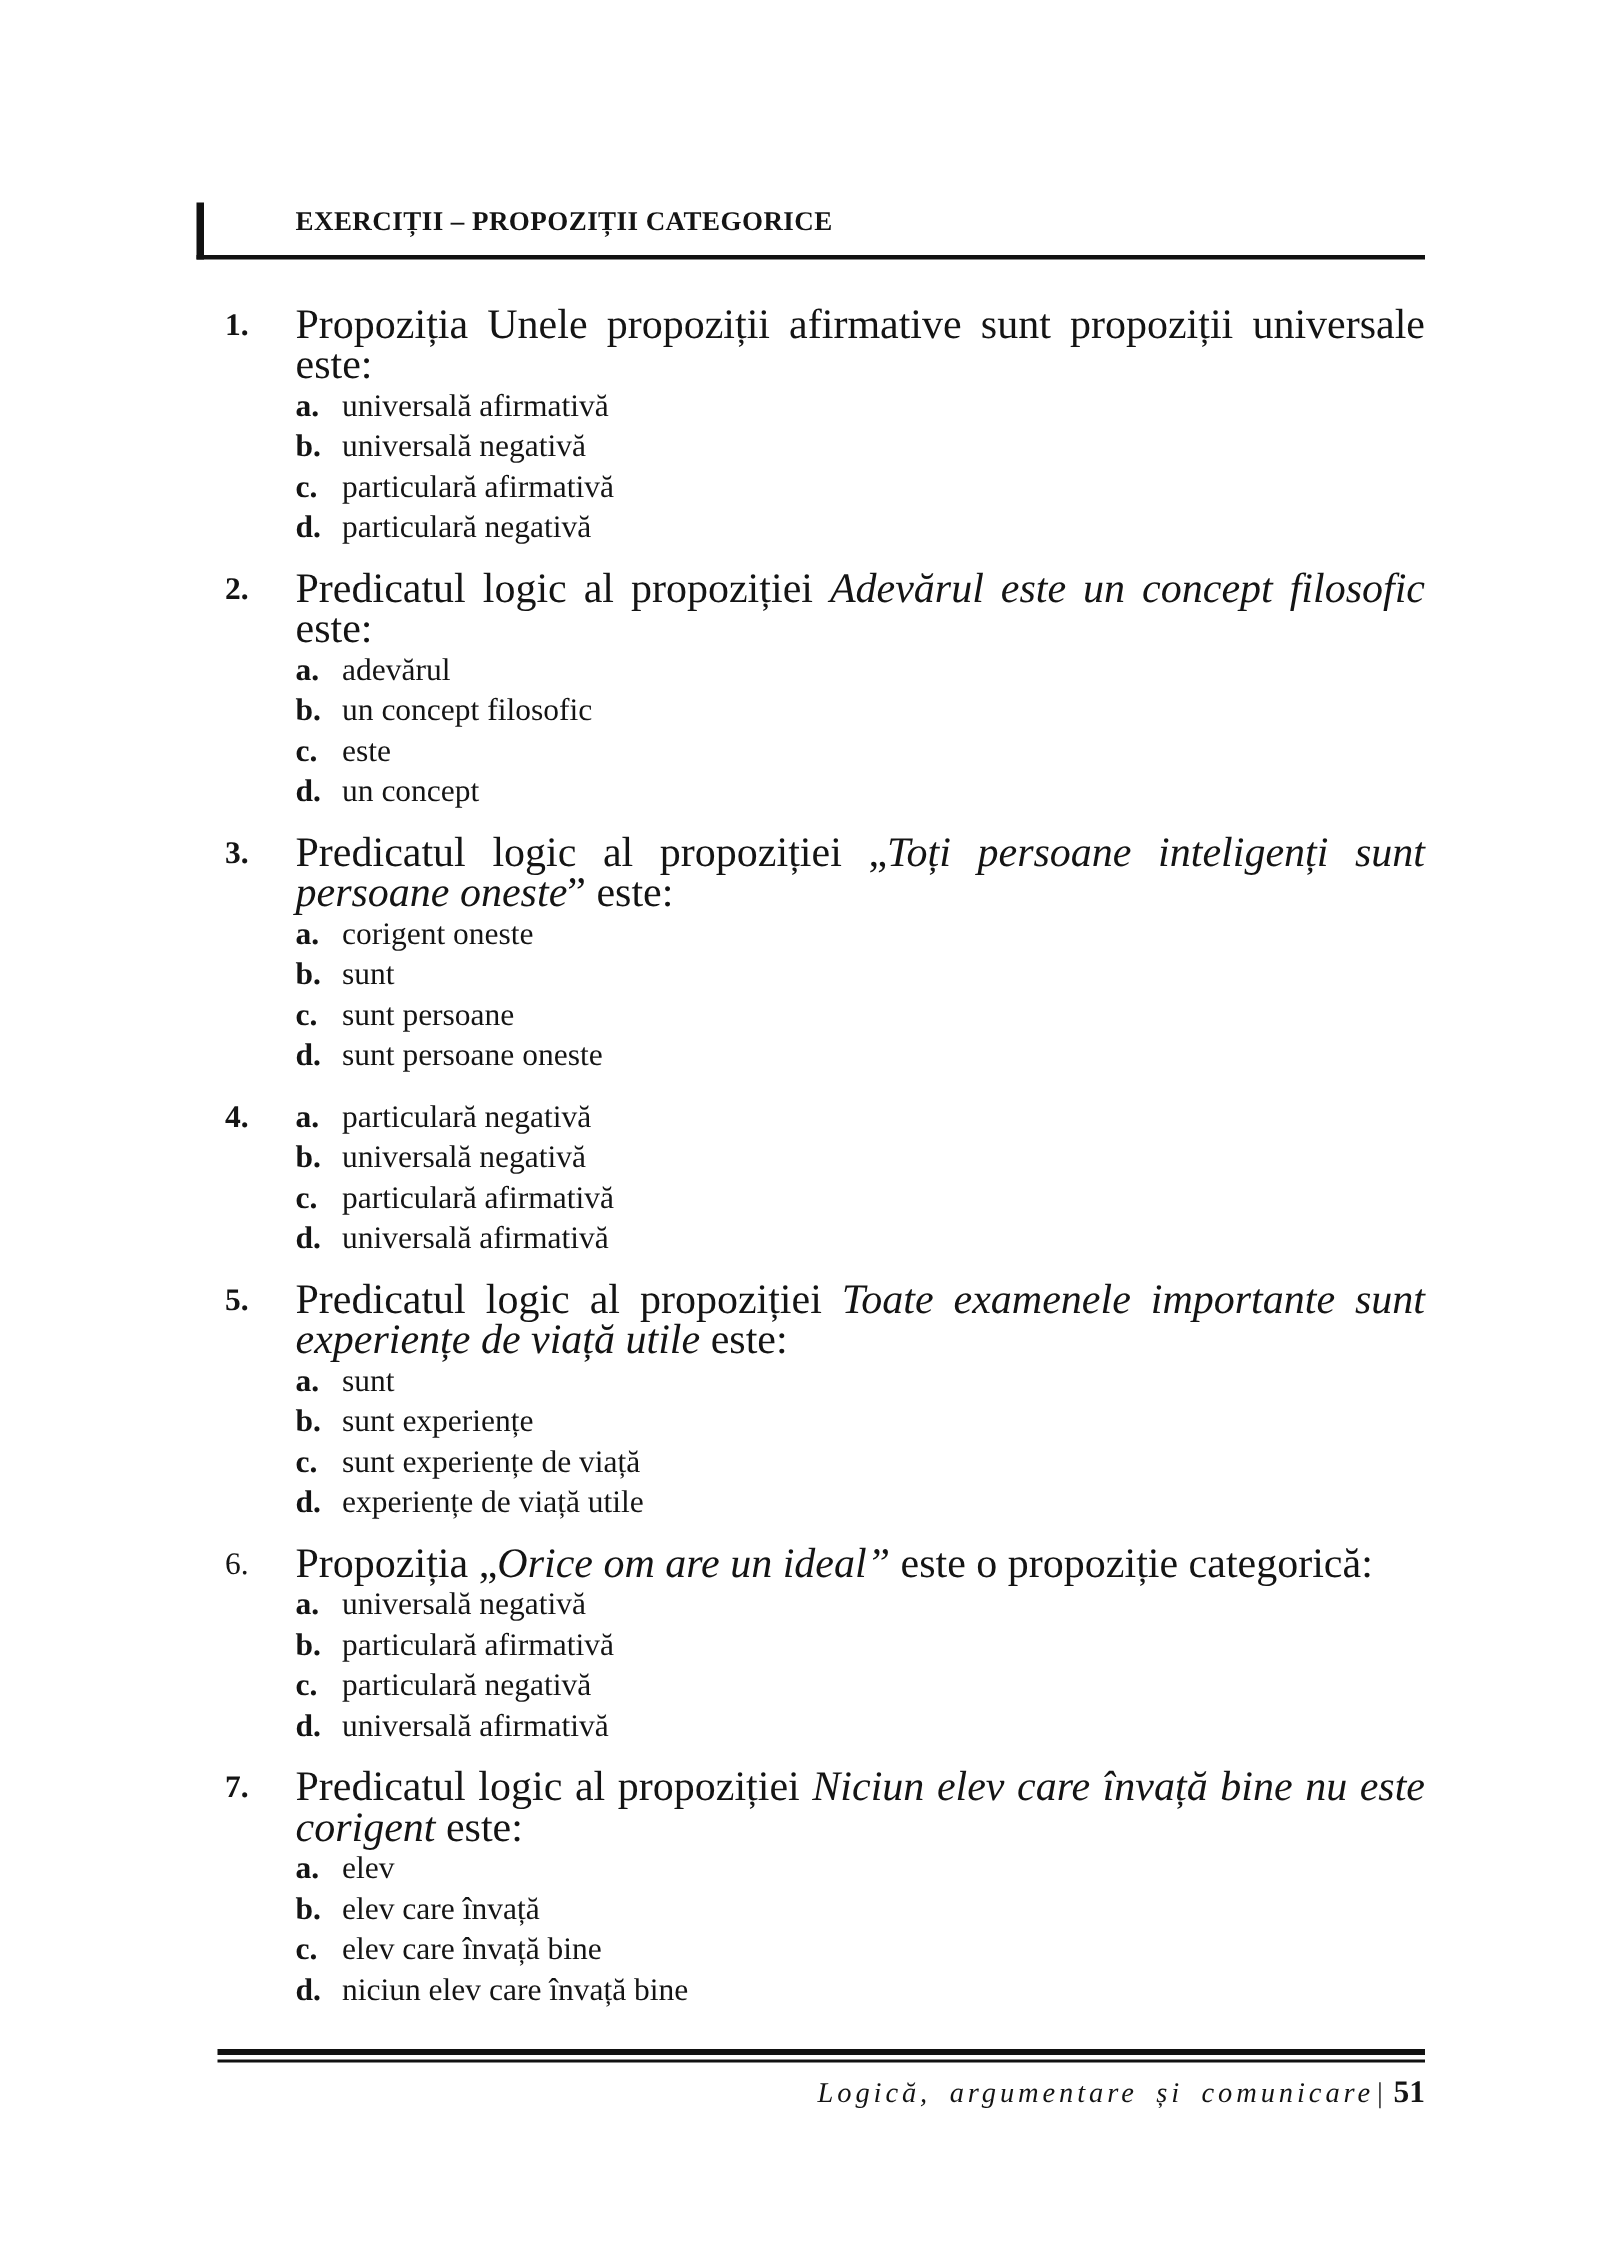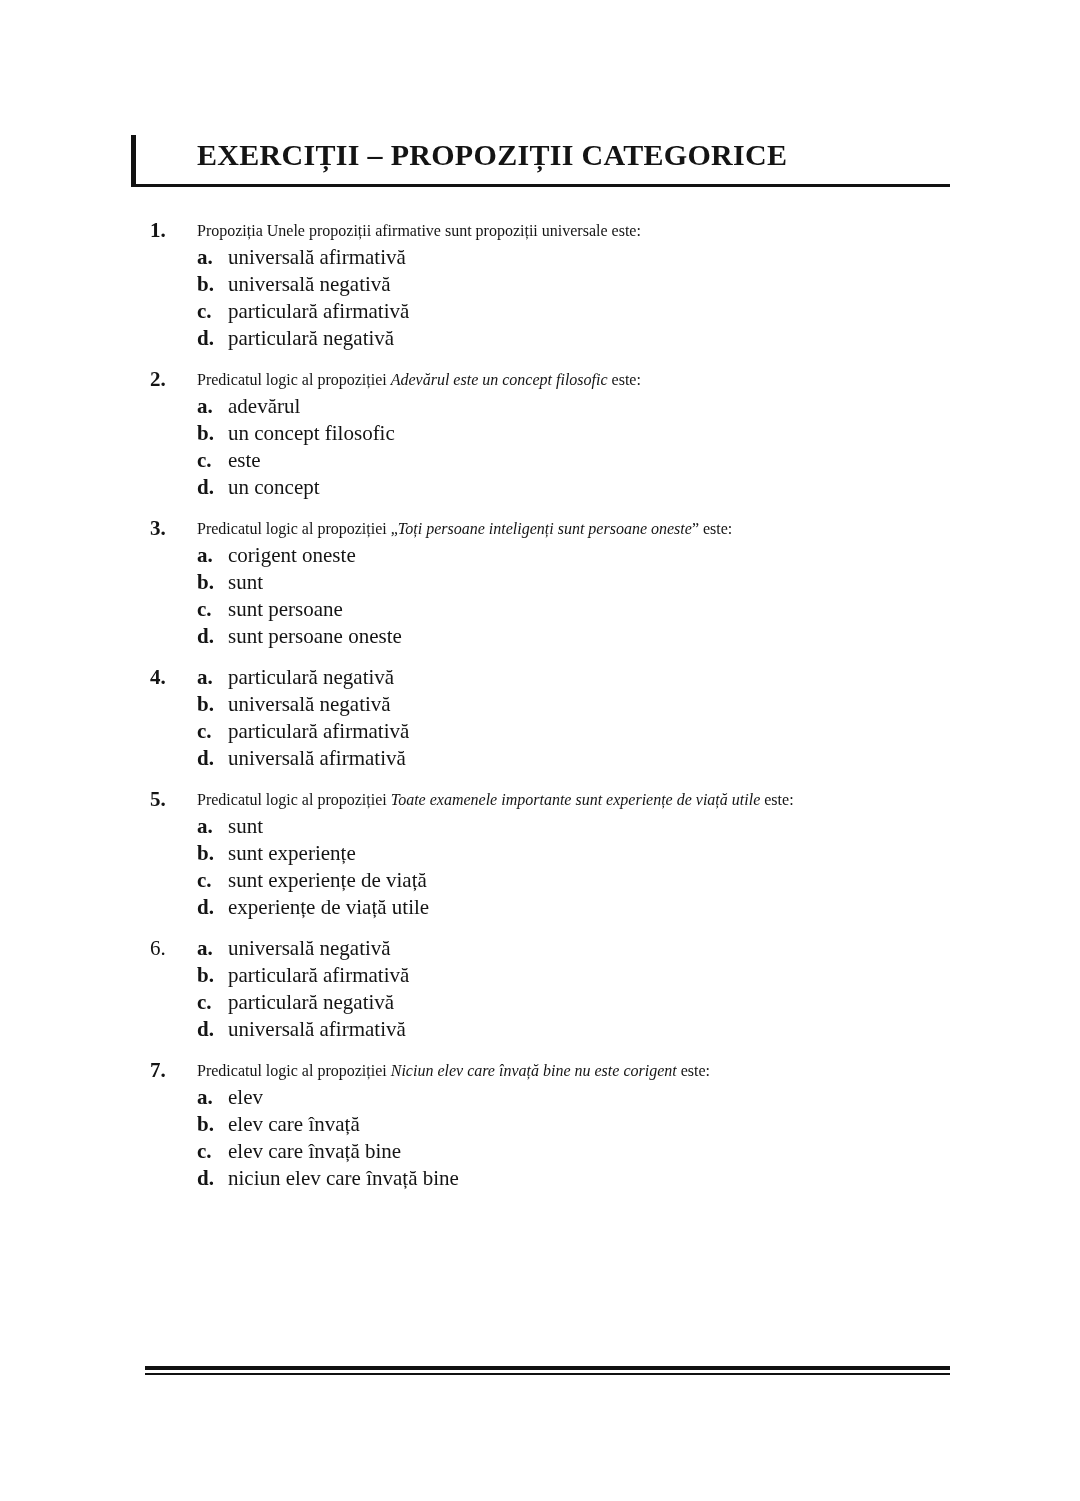--- a/index.html
+++ b/index.html
@@ -19,42 +19,42 @@
   }
   
   .title-block {
     margin: 135px 130px 0 131px;
     border-left: 5px solid #111;
     border-bottom: 3px solid #111;
     padding: 2px 0 11px 61px;
   }
   .page-title {
     margin: 0;
-    font-size: 30px;
+    font-size: 18px;
     font-weight: 700;
     letter-spacing: 0.3px;
     line-height: 1.2;
   }
   
   .questions {
     margin: 30px 130px 0 150px;
   }
   .question {
     display: grid;
     grid-template-columns: 47px 1fr;
     margin-top: 14px;
   }
   .q-number {
     font-size: 21px;
     line-height: 27px;
   }
   .q-number.bold { font-weight: 700; }
   .q-prompt {
     margin: 0;
-    font-size: 16px;
+    font-size: 28px;
     line-height: 27px;
     text-align: justify;
   }
   .q-prompt .italic { font-style: italic; }
   .q-options { margin: 0; }
   .option {
     display: flex;
     font-size: 21px;
     line-height: 27px;
   }
@@ -219,20 +219,21 @@
             <div class="option">
               <span class="opt-letter">d.</span>
               <span class="opt-text">experiențe de viață utile</span>
             </div>
           </div>
         </div>
       </div>
       <div class="question">
         <div class="q-number">6.</div>
         <div class="q-body">
+          <p class="q-prompt"><span>Propoziția „</span><span class="italic">Orice om are un ideal”</span><span> este o propoziție categorică:</span></p>
           <div class="q-options">
             <div class="option">
               <span class="opt-letter">a.</span>
               <span class="opt-text">universală negativă</span>
             </div>
             <div class="option">
               <span class="opt-letter">b.</span>
               <span class="opt-text">particulară afirmativă</span>
             </div>
             <div class="option">
@@ -267,15 +268,18 @@
               <span class="opt-letter">d.</span>
               <span class="opt-text">niciun elev care învață bine</span>
             </div>
           </div>
         </div>
       </div>
     </div>
 
   <div class="footer">
     <div class="footer-rules"></div>
+    <div class="footer-text">
+      <span class="footer-book-title">Logică, argumentare și comunicare</span><span class="footer-separator">|</span> <span class="footer-page-number">51</span>
+    </div>
   </div>
 
 </div>
 
 </body></html>

